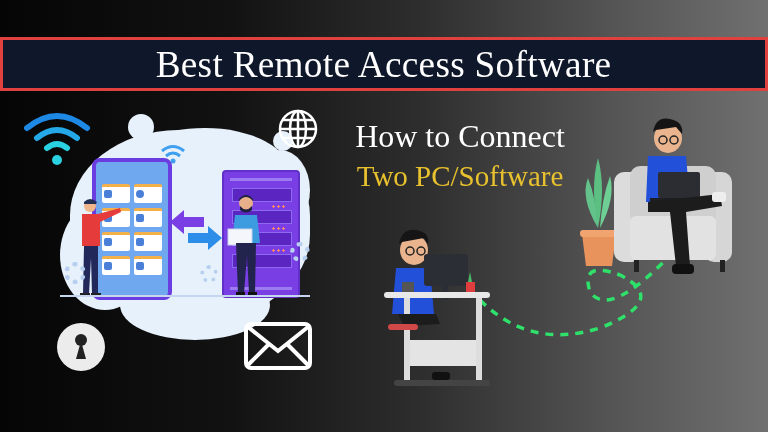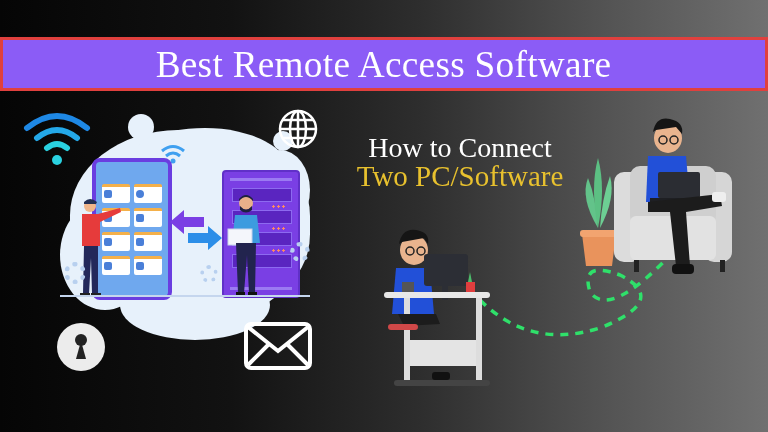--- a/index.html
+++ b/index.html
@@ -4,28 +4,28 @@
 <style>
   html, body { margin:0; padding:0; }
   body {
     width:768px; height:432px; overflow:hidden; position:relative;
     background: linear-gradient(90deg, #050505 0%, #121212 30%, #2e2e2e 55%, #555 80%, #707070 100%);
     font-family: "Liberation Serif", serif;
   }
   .abs { position:absolute; }
   .banner {
     left:0; top:37px; width:762px; height:48px;
-    background:#8b5cf6; border:3px solid #e0403e; box-sizing:content-box;
+    background:#0f172a; border:3px solid #e0403e; box-sizing:content-box;
     display:flex; align-items:center; justify-content:center;
   }
   .banner-title {
     color:#ffffff; font-size:38px; font-family:"Liberation Serif", serif;
     letter-spacing:0.3px; transform: scaleX(0.98);
   }
-  .sub1 { left:340px; top:132px; width:240px; text-align:center; color:#fff; font-size:28px; }
+  .sub1 { left:340px; top:118px; width:240px; text-align:center; color:#fff; font-size:32px; }
   .sub2 { left:330px; top:160px; width:260px; text-align:center; color:#e8c12e; font-size:29px; }
   .cloud-part { background:#e7f1fb; border-radius:50%; position:absolute; }
   .phone {
     left:92px; top:158px; width:72px; height:134px;
     background:#6fa8ee; border:4px solid #6a3de0; border-radius:8px;
   }
   .folder {
     position:absolute; width:28px; height:16px; background:#fff;
     border-top:3px solid #f4b04a; border-radius:2px;
   }

